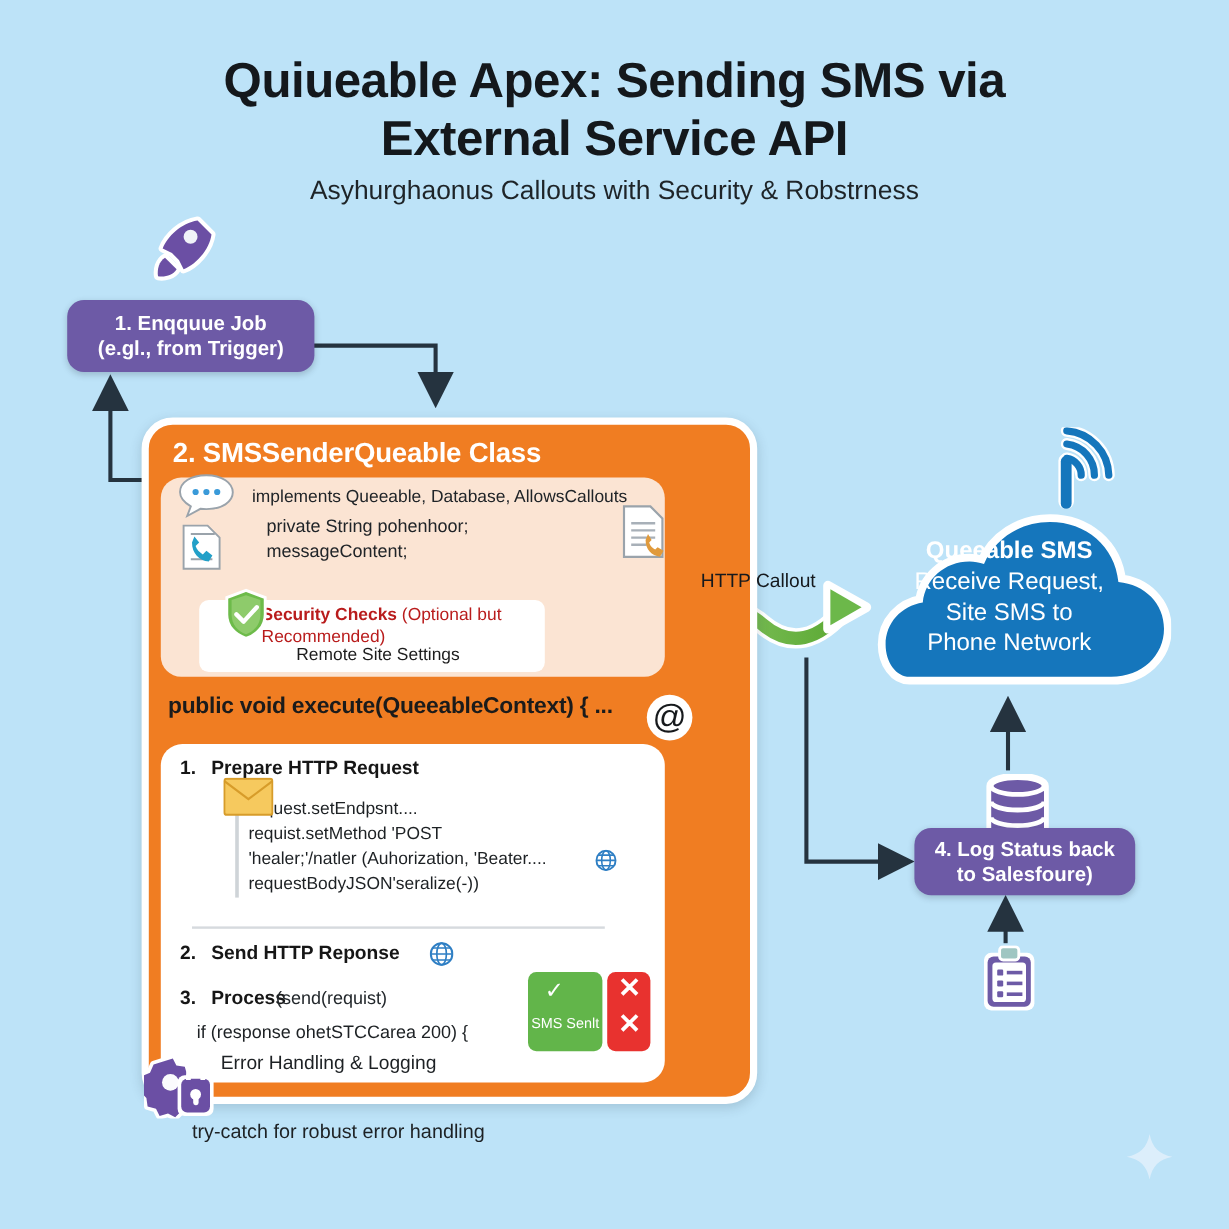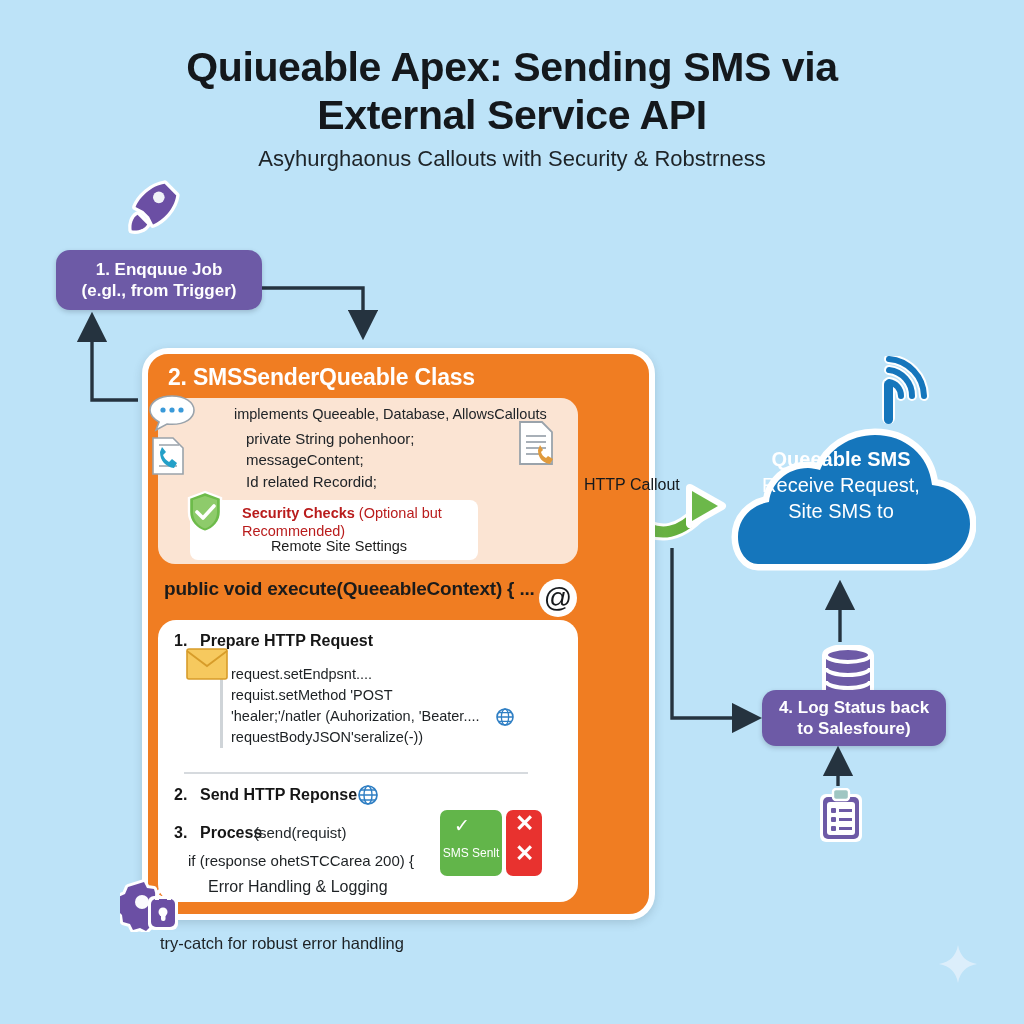--- a/index.html
+++ b/index.html
@@ -34,21 +34,21 @@
     background:#6d5aa6;color:#fff;
     display:flex;align-items:center;justify-content:center;
     text-align:center;font-weight:bold;line-height:1.25;
     box-shadow:0 2px 5px rgba(30,40,60,.22);
   }
   #node-enqueue{left:56px;top:250px;width:170px;height:60px;font-size:17px;padding:0 18px;}
   #node-log{left:762px;top:690px;width:172px;height:56px;font-size:17px;padding:0 6px;}
 
   
   #card{
-    position:absolute;left:142px;top:348px;width:513px;height:572px;
+    position:absolute;left:118px;top:348px;width:513px;height:572px;
     background:#f07d22;border-radius:26px;
     border:6px solid #ffffff;
     box-sizing:border-box;
     box-shadow:0 3px 10px rgba(40,60,80,.18);
   }
   #card-title{
     position:absolute;left:20px;top:10px;
     font-size:23px;font-weight:bold;color:#fff;letter-spacing:-.2px;
   }
   .panel{
@@ -225,21 +225,20 @@
   </svg>
 
   <div id="card">
     <div id="card-title">2. SMSSenderQueable Class</div>
 
     <div class="panel" id="panel-cream">
       <div id="impl-line">implements Queeable, Database, AllowsCallouts</div>
       <div id="fields">
         <div>private String pohenhoor;</div>
         <div>messageContent;</div>
-        <div>Id related Recordid;</div>
       </div>
 
       <div id="sec-strip">
         <div id="sec-title">
           <b>Security Checks</b><span> (Optional but</span><br>
           <span>Recommended)</span>
         </div>
         <div id="sec-sub">Remote Site Settings</div>
       </div>
     </div>
@@ -345,20 +344,21 @@
     <g stroke="#ffffff" stroke-width="13" stroke-linejoin="round" fill="#ffffff">
       <path d="M52 170h168c26 0 44-18 44-40 0-21-16-37-38-39-3-30-27-50-57-50-25 0-46 14-55 35-4-1-8-2-12-2-21 0-37 15-39 34-18 3-31 17-31 35 0 15 9 27 20 27z"></path>
     </g>
     <path d="M52 170h168c26 0 44-18 44-40 0-21-16-37-38-39-3-30-27-50-57-50-25 0-46 14-55 35-4-1-8-2-12-2-21 0-37 15-39 34-18 3-31 17-31 35 0 15 9 27 20 27z" fill="#1576bc"></path>
   </svg>
   <div id="cloud-text">
     <div id="cloud-title">Queeable SMS</div>
     <div id="cloud-sub">
       <div>Receive Request,</div>
       <div>Site SMS to</div>
+      <div>Phone Network</div>
     </div>
   </div>
 
   <svg class="ic" id="ic-antenna" viewBox="0 0 76 70">
     <g stroke="#ffffff" stroke-width="10" fill="none" stroke-linecap="round">
       <rect x="14" y="22" width="13" height="46" rx="6" fill="#ffffff" stroke="none"></rect>
       <path d="M33 40a14 14 0 0 0-12-14"></path>
       <path d="M44 40a26 26 0 0 0-23-26"></path>
       <path d="M56 40A38 38 0 0 0 21 3"></path>
     </g>

